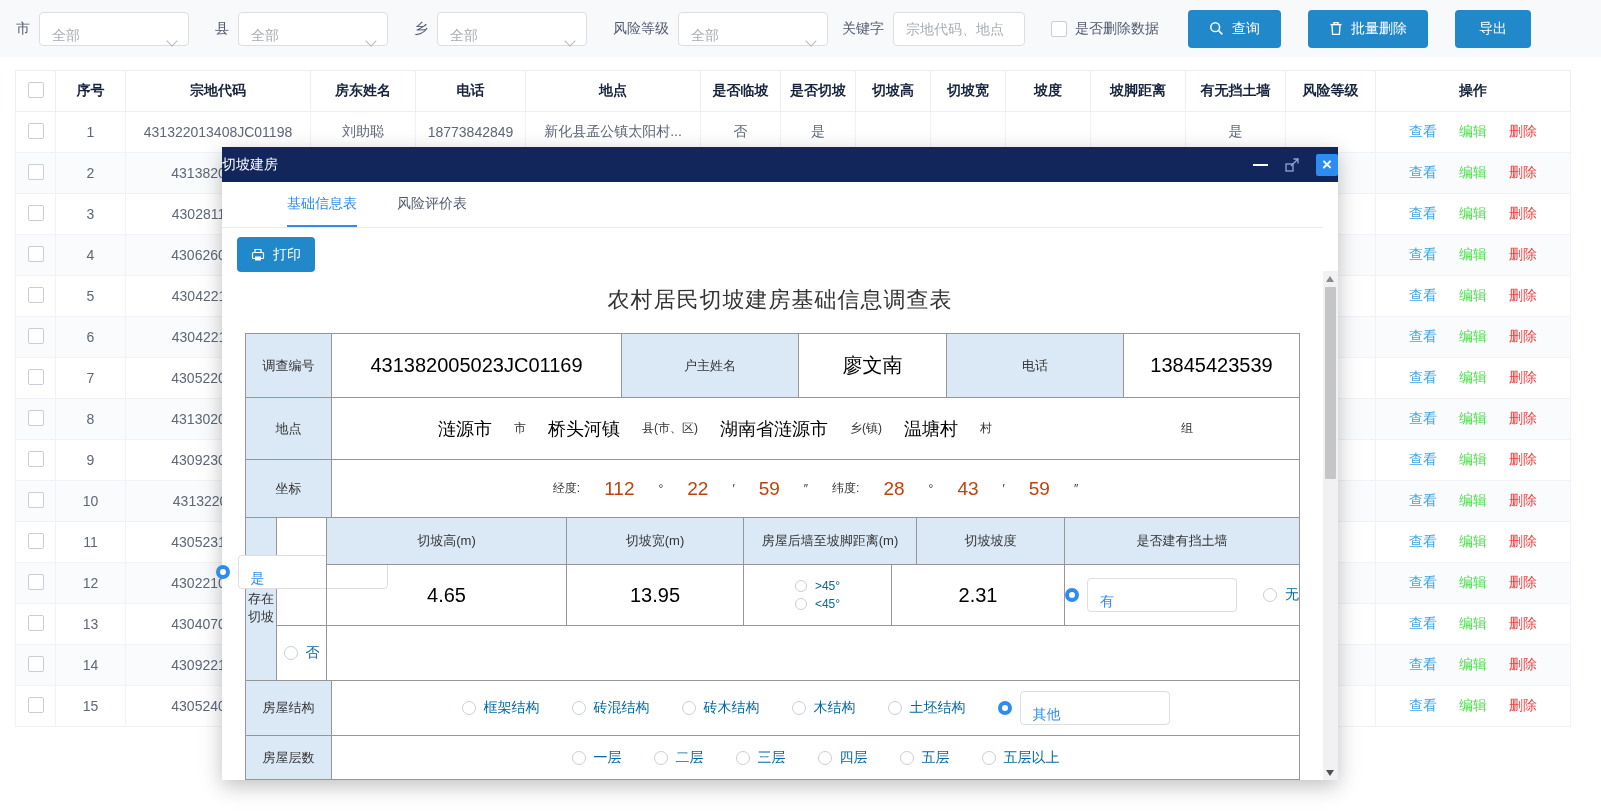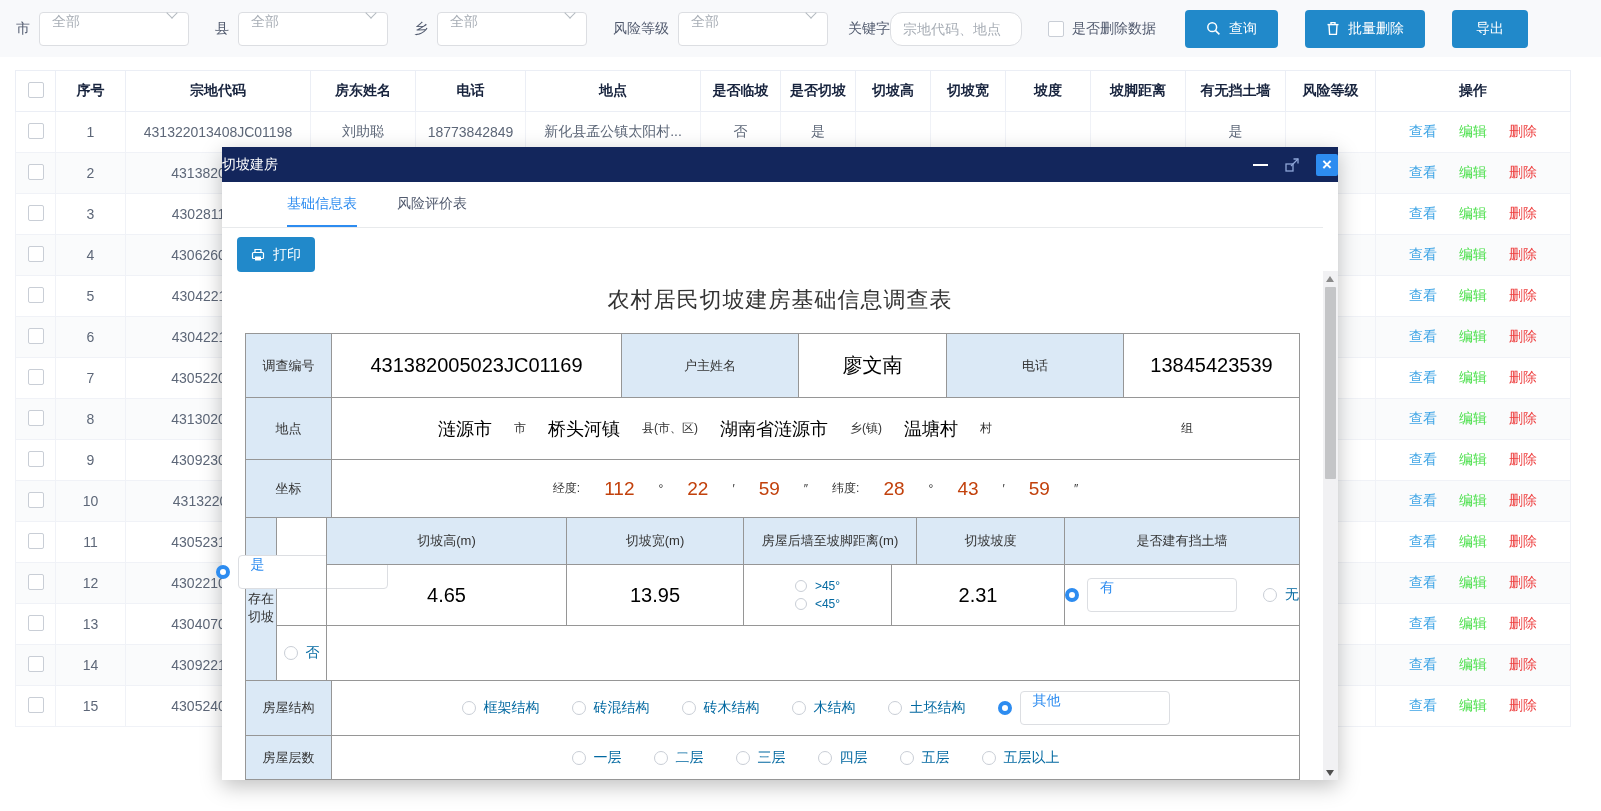--- a/index.html
+++ b/index.html
@@ -4,26 +4,26 @@
 <style>
 *{box-sizing:border-box;margin:0;padding:0}
 html,body{width:1601px;height:811px;overflow:hidden;background:#fff;
   font-family:"Liberation Sans","DejaVu Sans",sans-serif;color:#515a6e}
 
 .filterbar{height:57px;background:#f8f9fb;display:flex;align-items:center;padding:0 16px;white-space:nowrap}
 .f-selects{display:flex;align-items:center;gap:26px}
 .f-group{display:inline-flex;align-items:center;gap:9px}
 .f-label{font-size:14px;color:#515a6e}
 .sel{width:150px;height:34px;background:#fff;border:1px solid #dcdee2;border-radius:4px;
-  display:inline-flex;align-items:flex-start;justify-content:space-between;padding:0 12px;
+  display:inline-flex;align-items:flex-end;justify-content:space-between;padding:0 12px;
   color:#a7adb5;font-size:14px;cursor:pointer}
 .chev{width:8px;height:8px;border-right:1.5px solid #b4bac1;border-bottom:1.5px solid #b4bac1;
   transform:rotate(45deg);margin-top:-4px}
-.kw-group{display:inline-flex;align-items:center;margin-left:20px}
-.kw-input{width:132px;height:34px;border:1px solid #dcdee2;border-radius:12px;padding:0 12px;
+.kw-group{display:inline-flex;align-items:center;gap:9px;margin-left:14px}
+.kw-input{width:132px;height:34px;border:1px solid #dcdee2;border-radius:4px;padding:0 12px;
   font-size:14px;color:#515a6e;outline:none;background:#fff}
 .kw-input::placeholder{color:#a7adb5}
 .del-group{display:inline-flex;align-items:center;gap:8px;margin-left:26px}
 .cbx{width:16px;height:16px;border:1px solid #c9ced6;border-radius:2px;background:#fff;display:inline-block}
 .btn{height:38px;background:#2189ca;color:#fff;border:none;border-radius:4px;font-size:14px;
   display:inline-flex;align-items:center;justify-content:center;gap:8px;cursor:pointer;padding:0 21px}
 .btn svg{display:block}
 .btn-query{margin-left:29px;min-width:86px}
 .btn-del{margin-left:27px;min-width:114px}
 .btn-export{margin-left:27px;min-width:76px}

